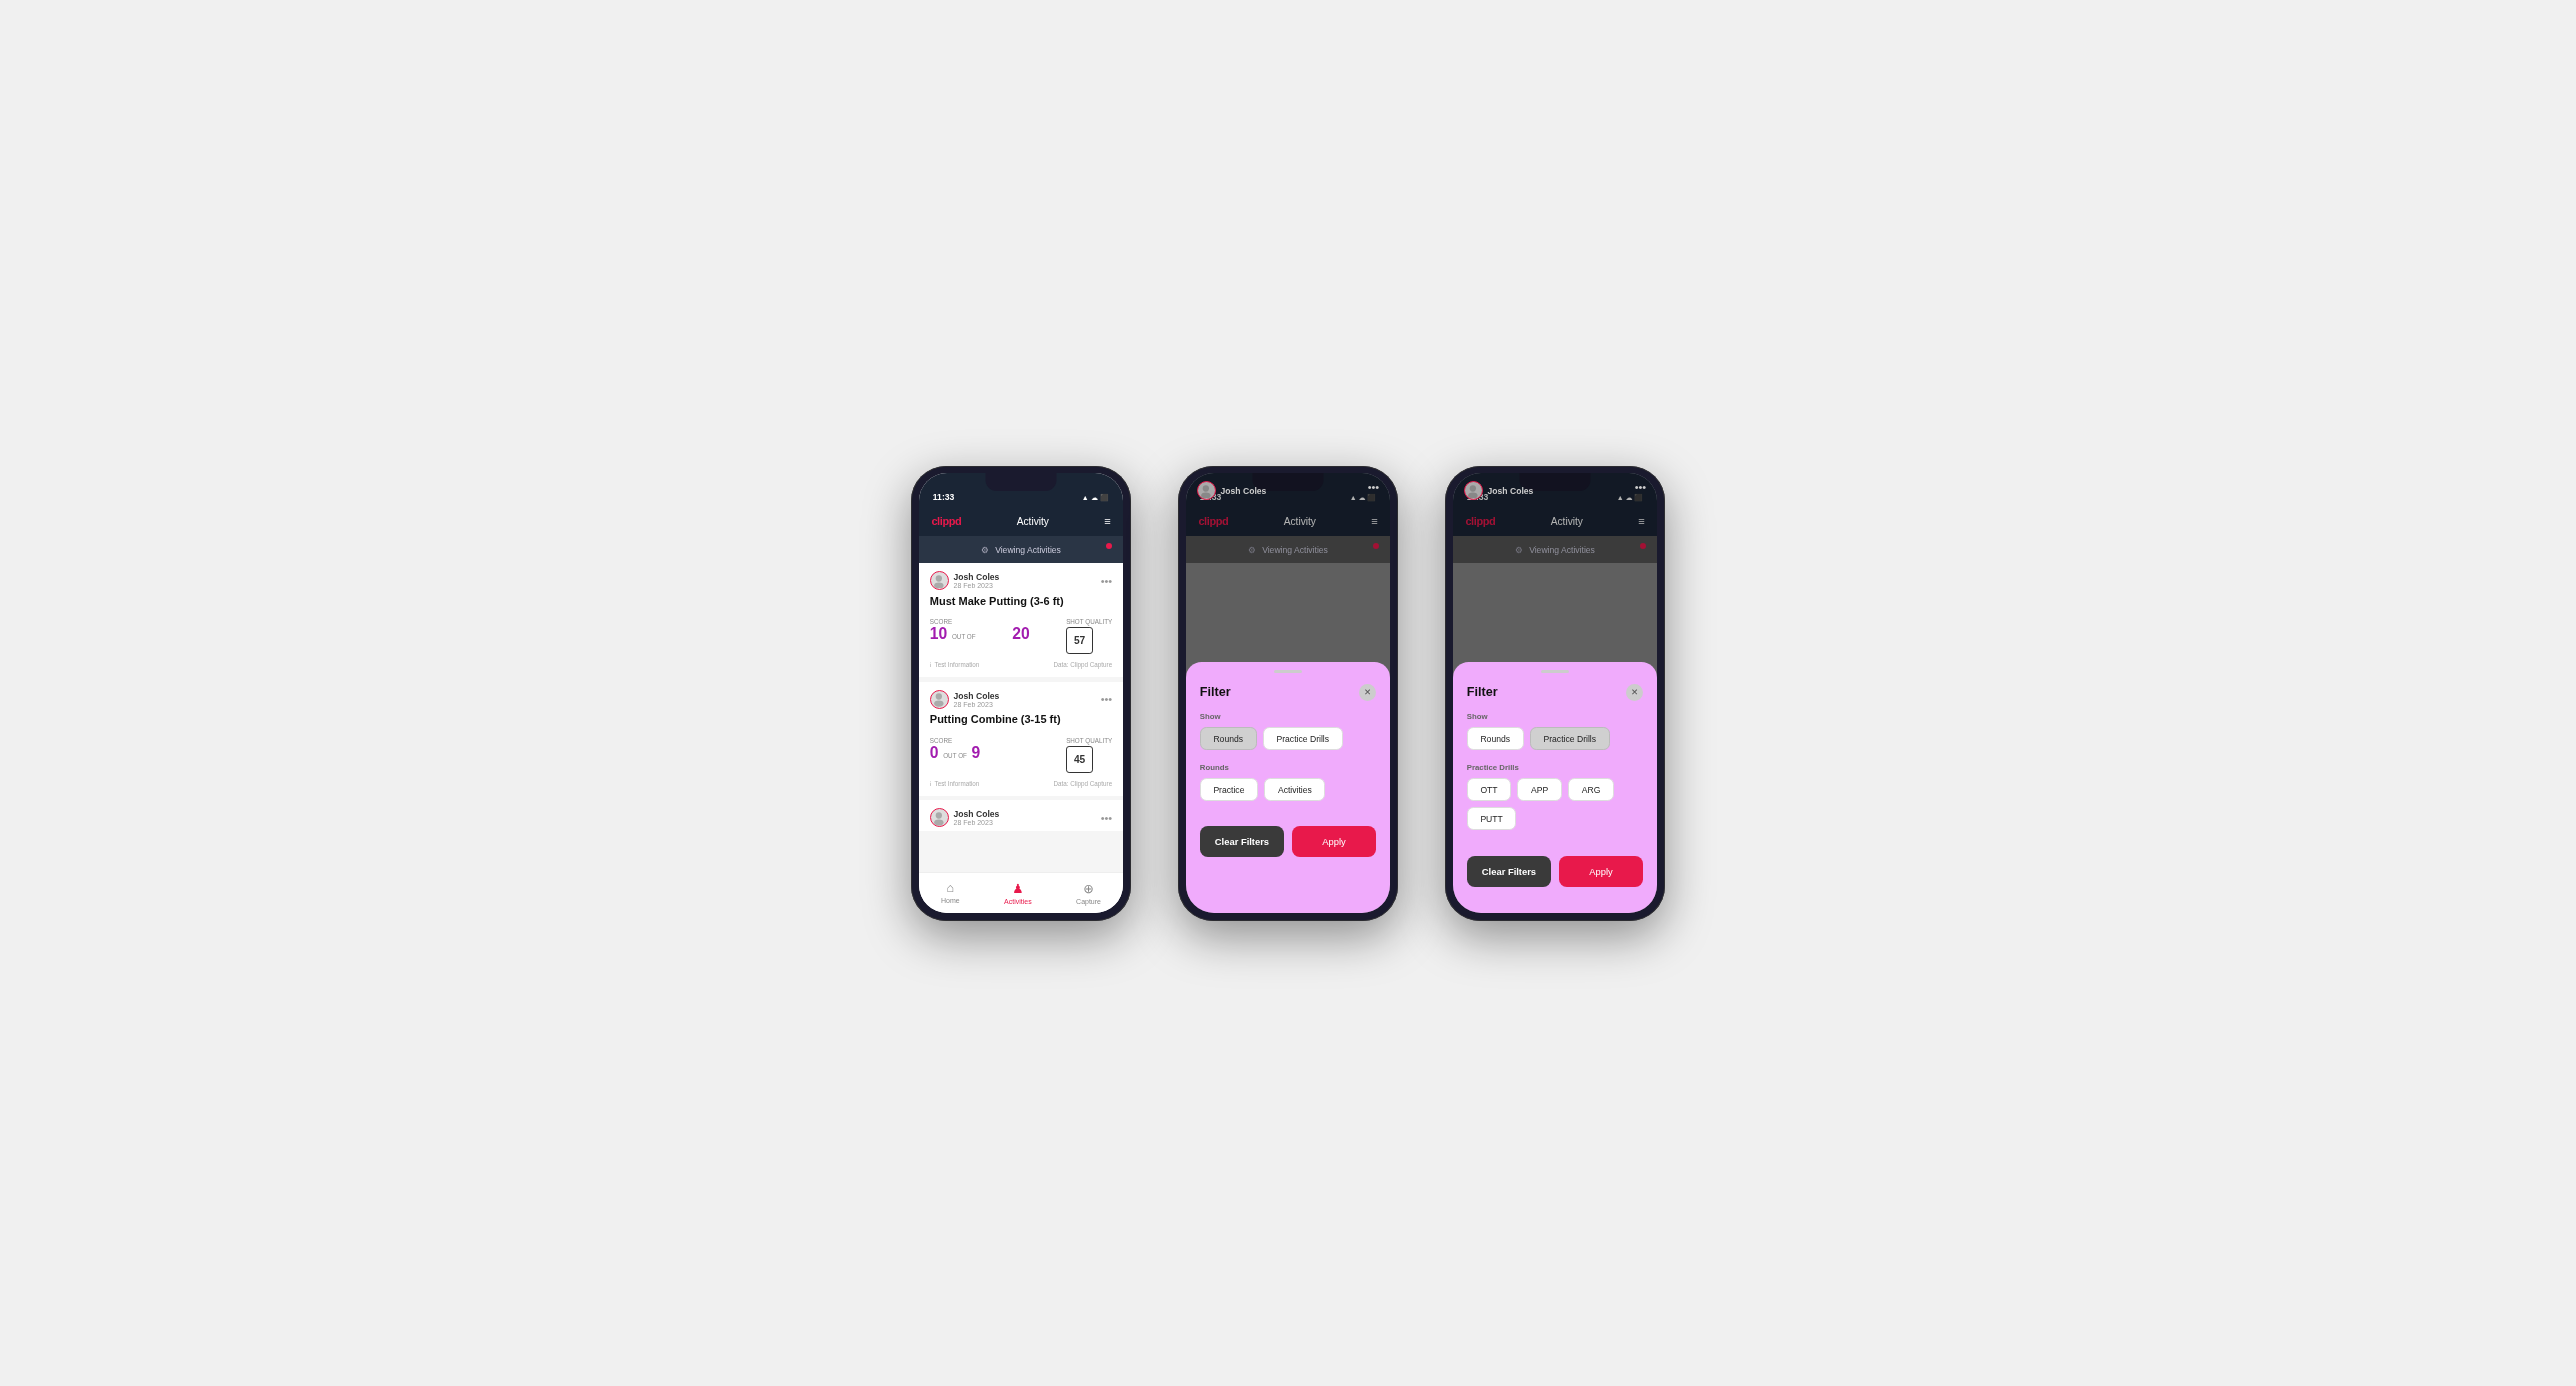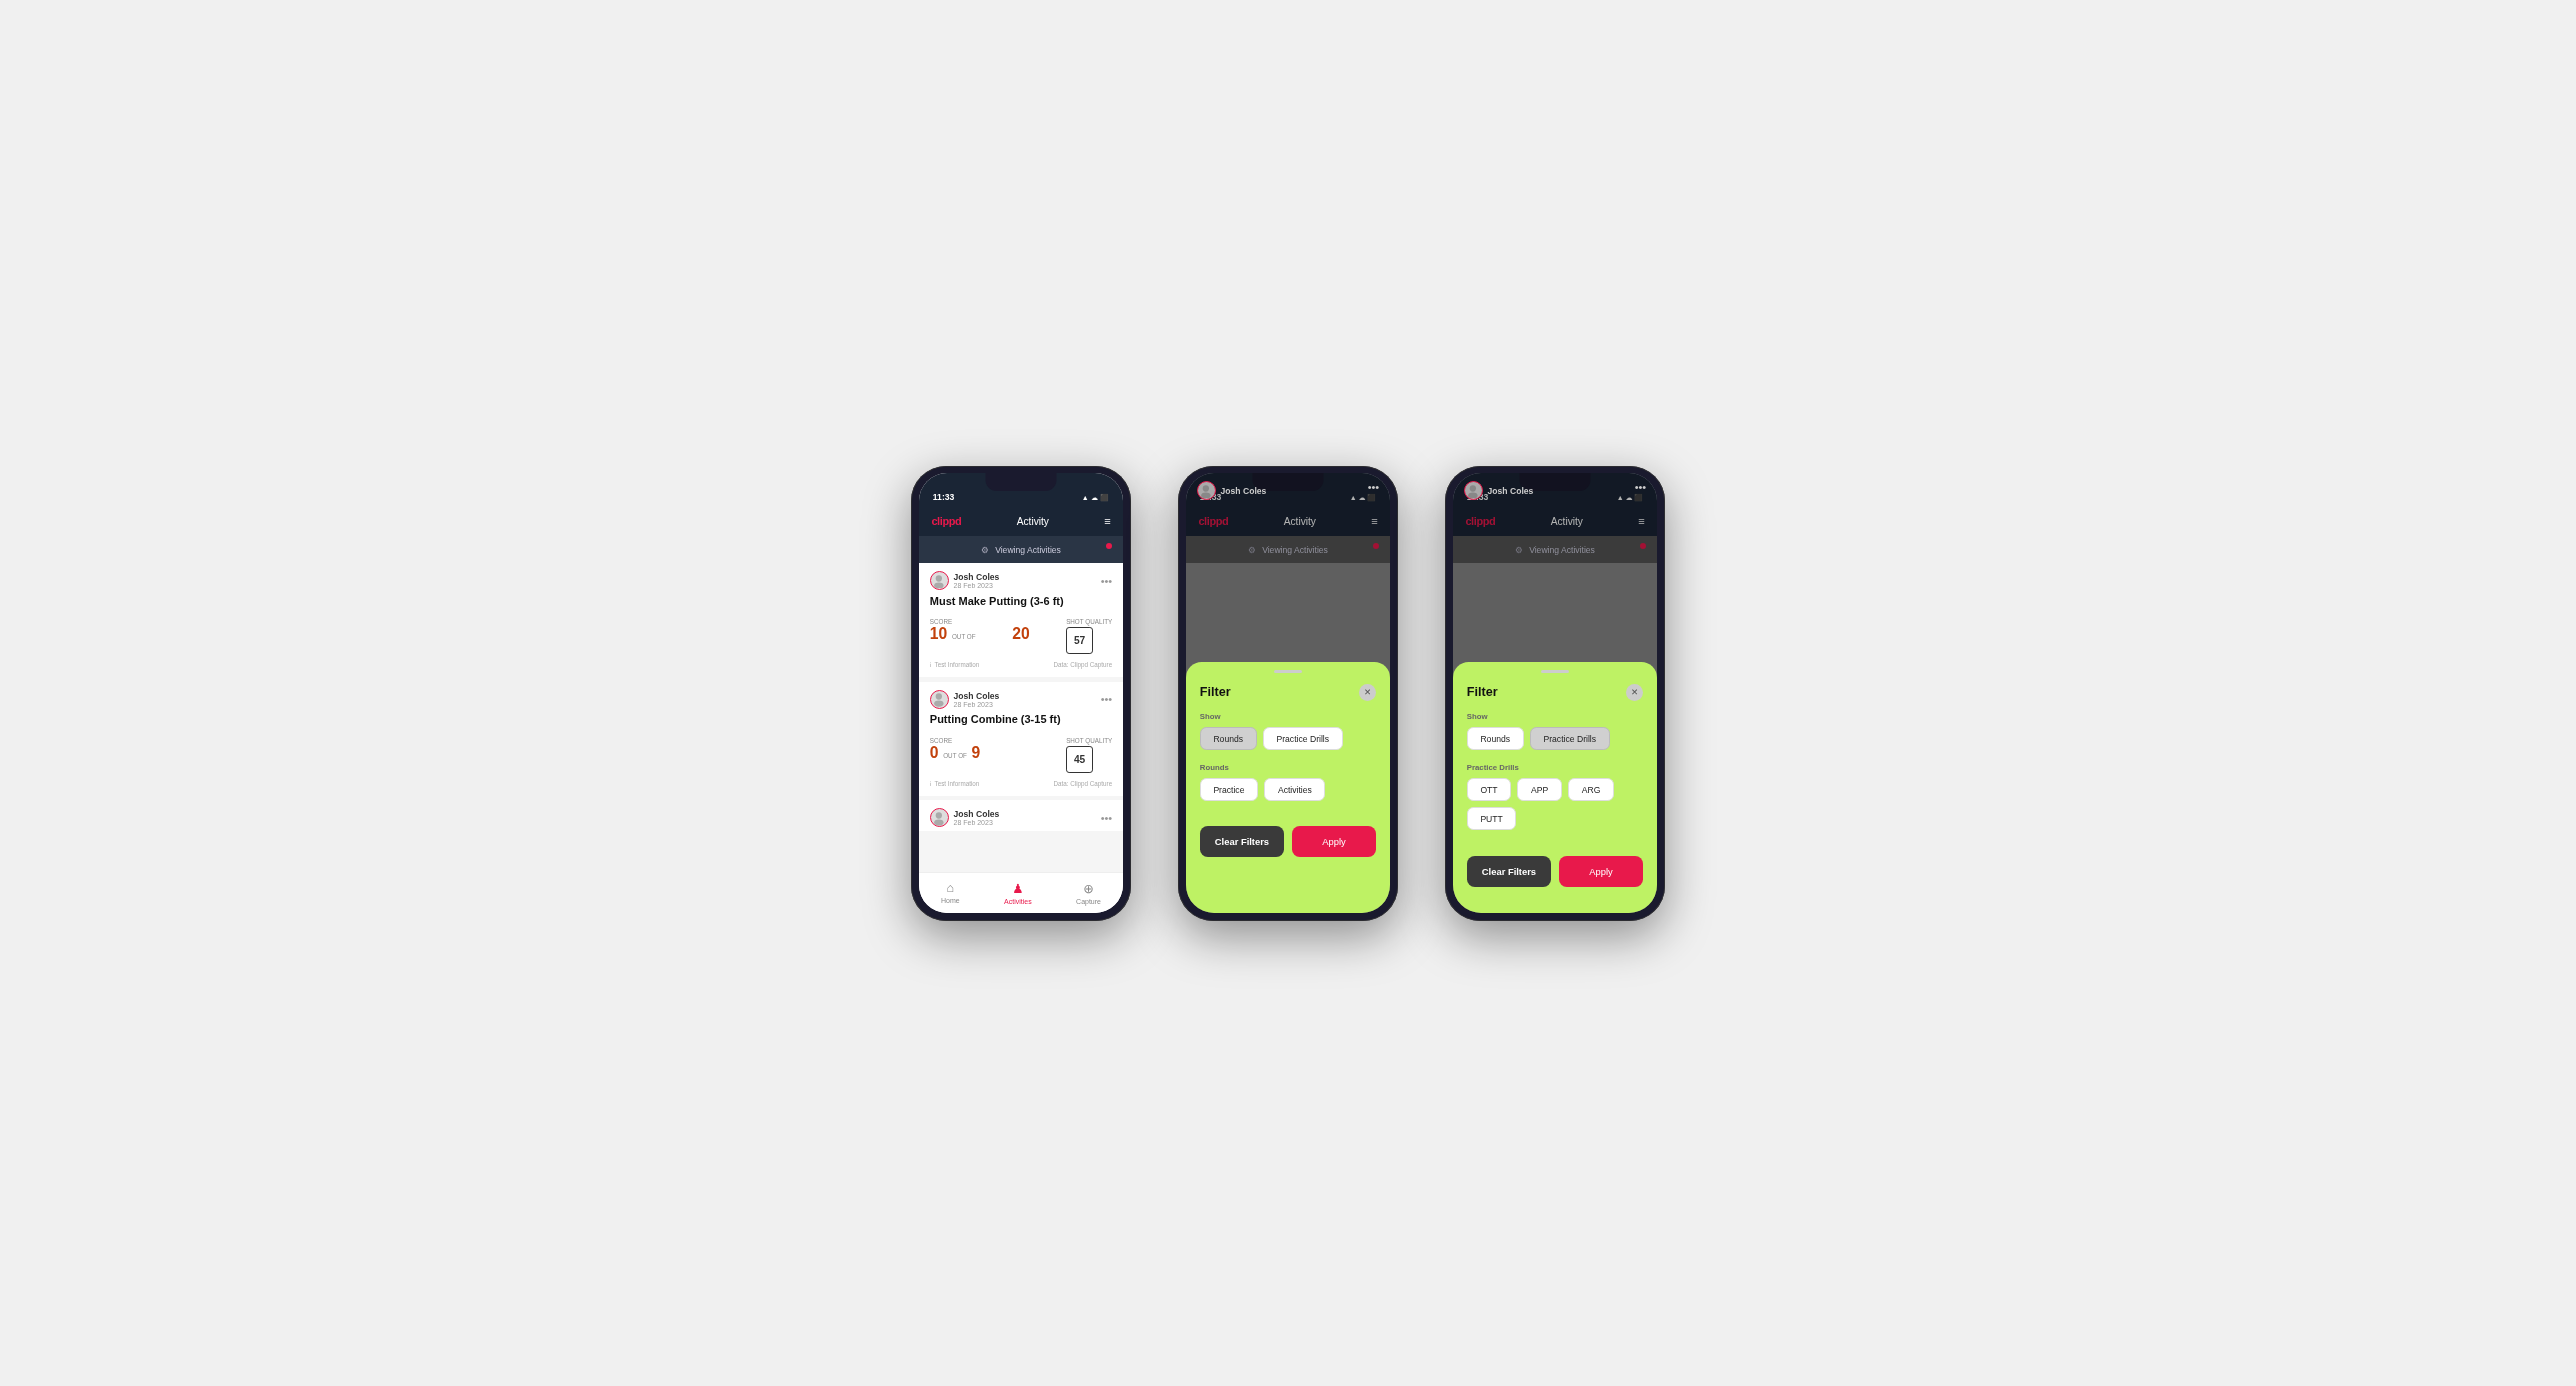--- a/index.html
+++ b/index.html
@@ -201,21 +201,21 @@
       flex-direction: column;
     }
     .stat-label {
       font-size: 6.3px;
       color: #888;
       text-transform: uppercase;
     }
     .stat-value {
       font-size: 15.7px;
       font-weight: 700;
-      color: #c2410c;
+      color: #a21caf;
     }
     .stat-out-of {
       font-size: 6.3px;
       color: #888;
       margin: 0 1.6px;
     }
     .shot-quality-badge {
       width: 27px;
       height: 27px;
       border: 1.6px solid #333;
@@ -283,21 +283,21 @@
       right: 0;
       top: 0;
       background: rgba(0,0,0,0.3);
       z-index: 20;
       border-radius: 28px;
       display: flex;
       flex-direction: column;
       justify-content: flex-end;
     }
     .filter-sheet {
-      background: #bef264;
+      background: #f0abfc;
       border-radius: 15.7px 15.7px 0 0;
       padding: 0 0 15.7px;
       min-height: 251px;
     }
     .sheet-handle {
       width: 28px;
       height: 3.1px;
       background: #ccc;
       border-radius: 1.6px;
       margin: 7.8px auto 11px;

